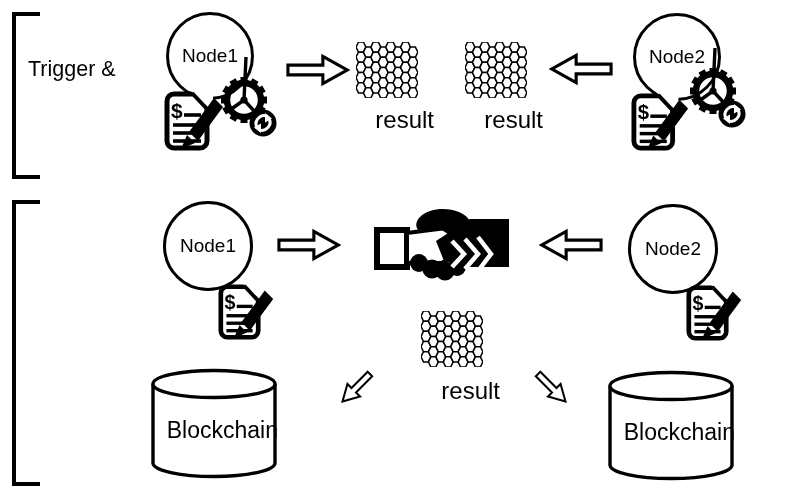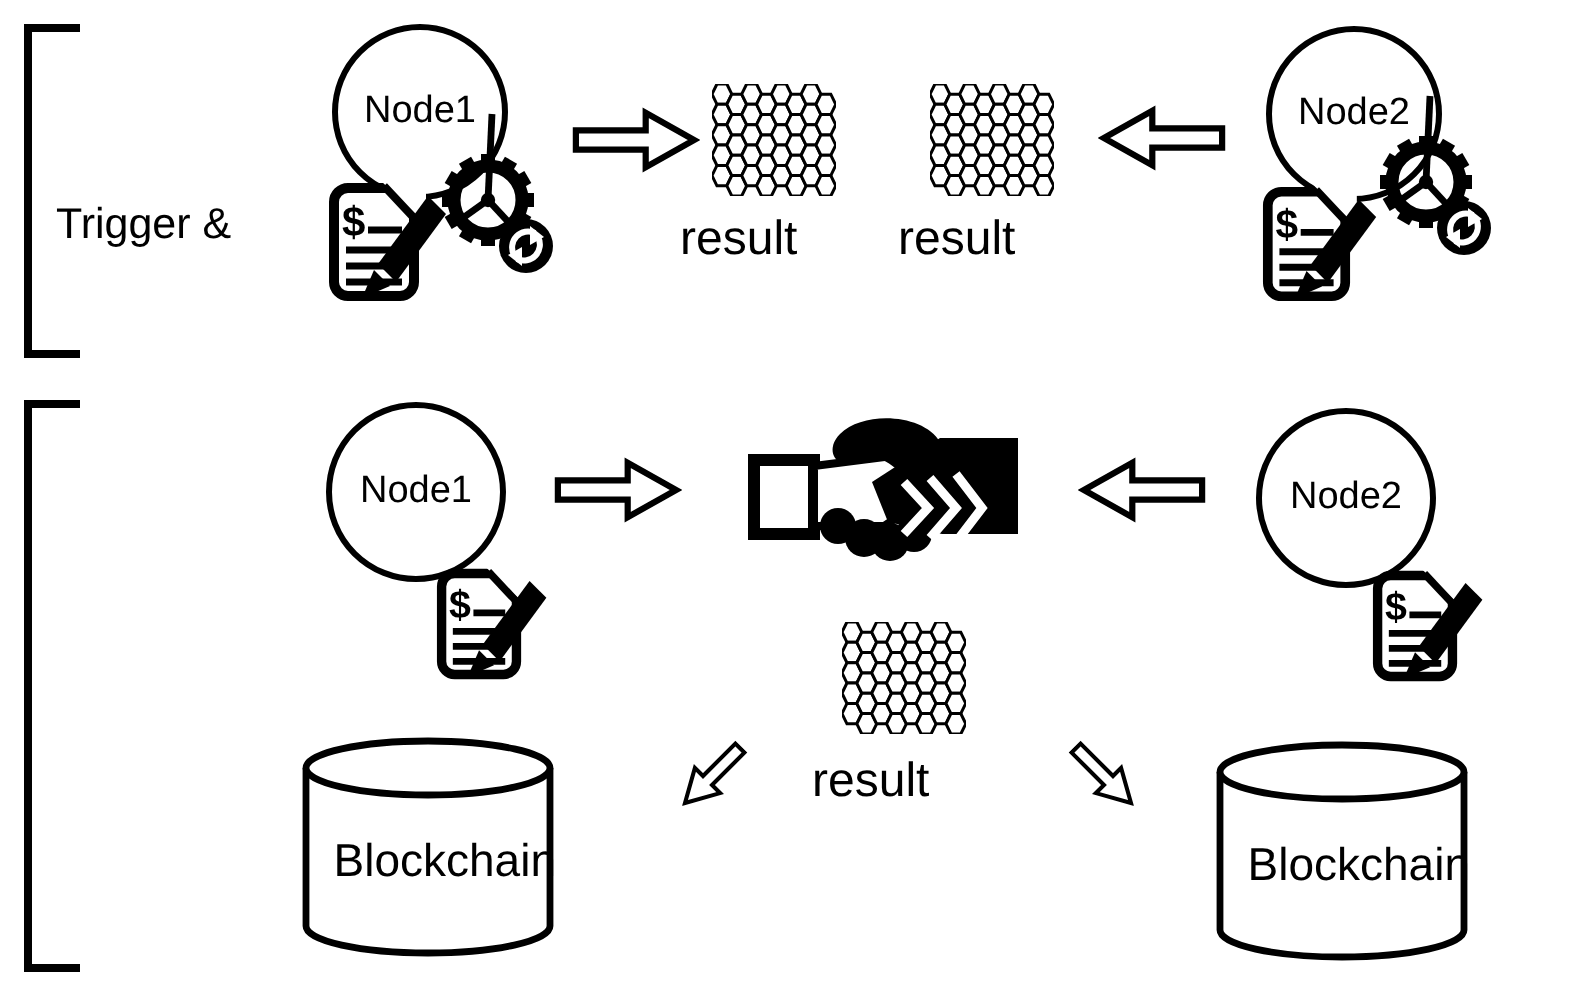--- a/index.html
+++ b/index.html
@@ -4,21 +4,21 @@
 <title>Blockchain consensus diagram</title>
 <style>
   html,body{margin:0;padding:0;background:#fff;}
   .stage{position:relative;width:790px;height:504px;background:#fff;overflow:hidden;
          font-family:"Liberation Sans",sans-serif;color:#000;}
   .abs{position:absolute;}
   .bracket{border-left:4px solid #000;border-top:4px solid #000;border-bottom:4px solid #000;}
   .seclabel{font-size:21.5px;line-height:27px;white-space:nowrap;}
   .node{border:3px solid #000;border-radius:50%;background:#fff;
         display:flex;align-items:center;justify-content:center;font-size:19px;}
-  .result{font-size:24px;text-align:left;}
+  .result{font-size:24px;text-align:right;}
   .honeycomb polygon{fill:#fff;stroke:#000;stroke-width:1.5;}
   .cylwrap{}
   .cyl-label{position:absolute;left:0;right:0;top:50px;text-align:right;font-size:23px;}
   .rot135{transform:rotate(135deg);}
   .rot45{transform:rotate(45deg);}
   .arrowbox{display:flex;align-items:center;justify-content:center;}
   svg text.dollar{font-family:"Liberation Sans",sans-serif;font-size:21px;font-weight:bold;}
 </style>
 </head>
 <body>
@@ -80,21 +80,21 @@
     <g id="cylinder">
       <path d="M3 17 v79 a61 13.5 0 0 0 122 0 v-79" fill="#fff" stroke="#000" stroke-width="3.4"></path>
       <ellipse cx="64" cy="17" rx="61" ry="13.5" fill="#fff" stroke="#000" stroke-width="3.4"></ellipse>
     </g>
   </defs>
 </svg>
 
 <div class="stage">
 
   <div class="abs bracket" style="left:12px;top:12px;width:24px;height:159px;"></div>
-  <div class="abs seclabel" style="left:28px;top:56px;margin-top:43px;">
+  <div class="abs seclabel" style="left:28px;top:56px;">
     <div>Trigger &amp;</div>
   </div>
 
   <div class="abs node" style="left:166px;top:12px;width:82px;height:82px;">
     <span>Node1</span>
   </div>
   <svg class="abs" style="left:218px;top:52px;" width="62" height="86" viewBox="0 0 62 86">
       <use href="#execgears"></use>
     </svg>
   <svg class="abs" style="left:162px;top:90px;" width="66" height="62" viewBox="0 0 62 62">

